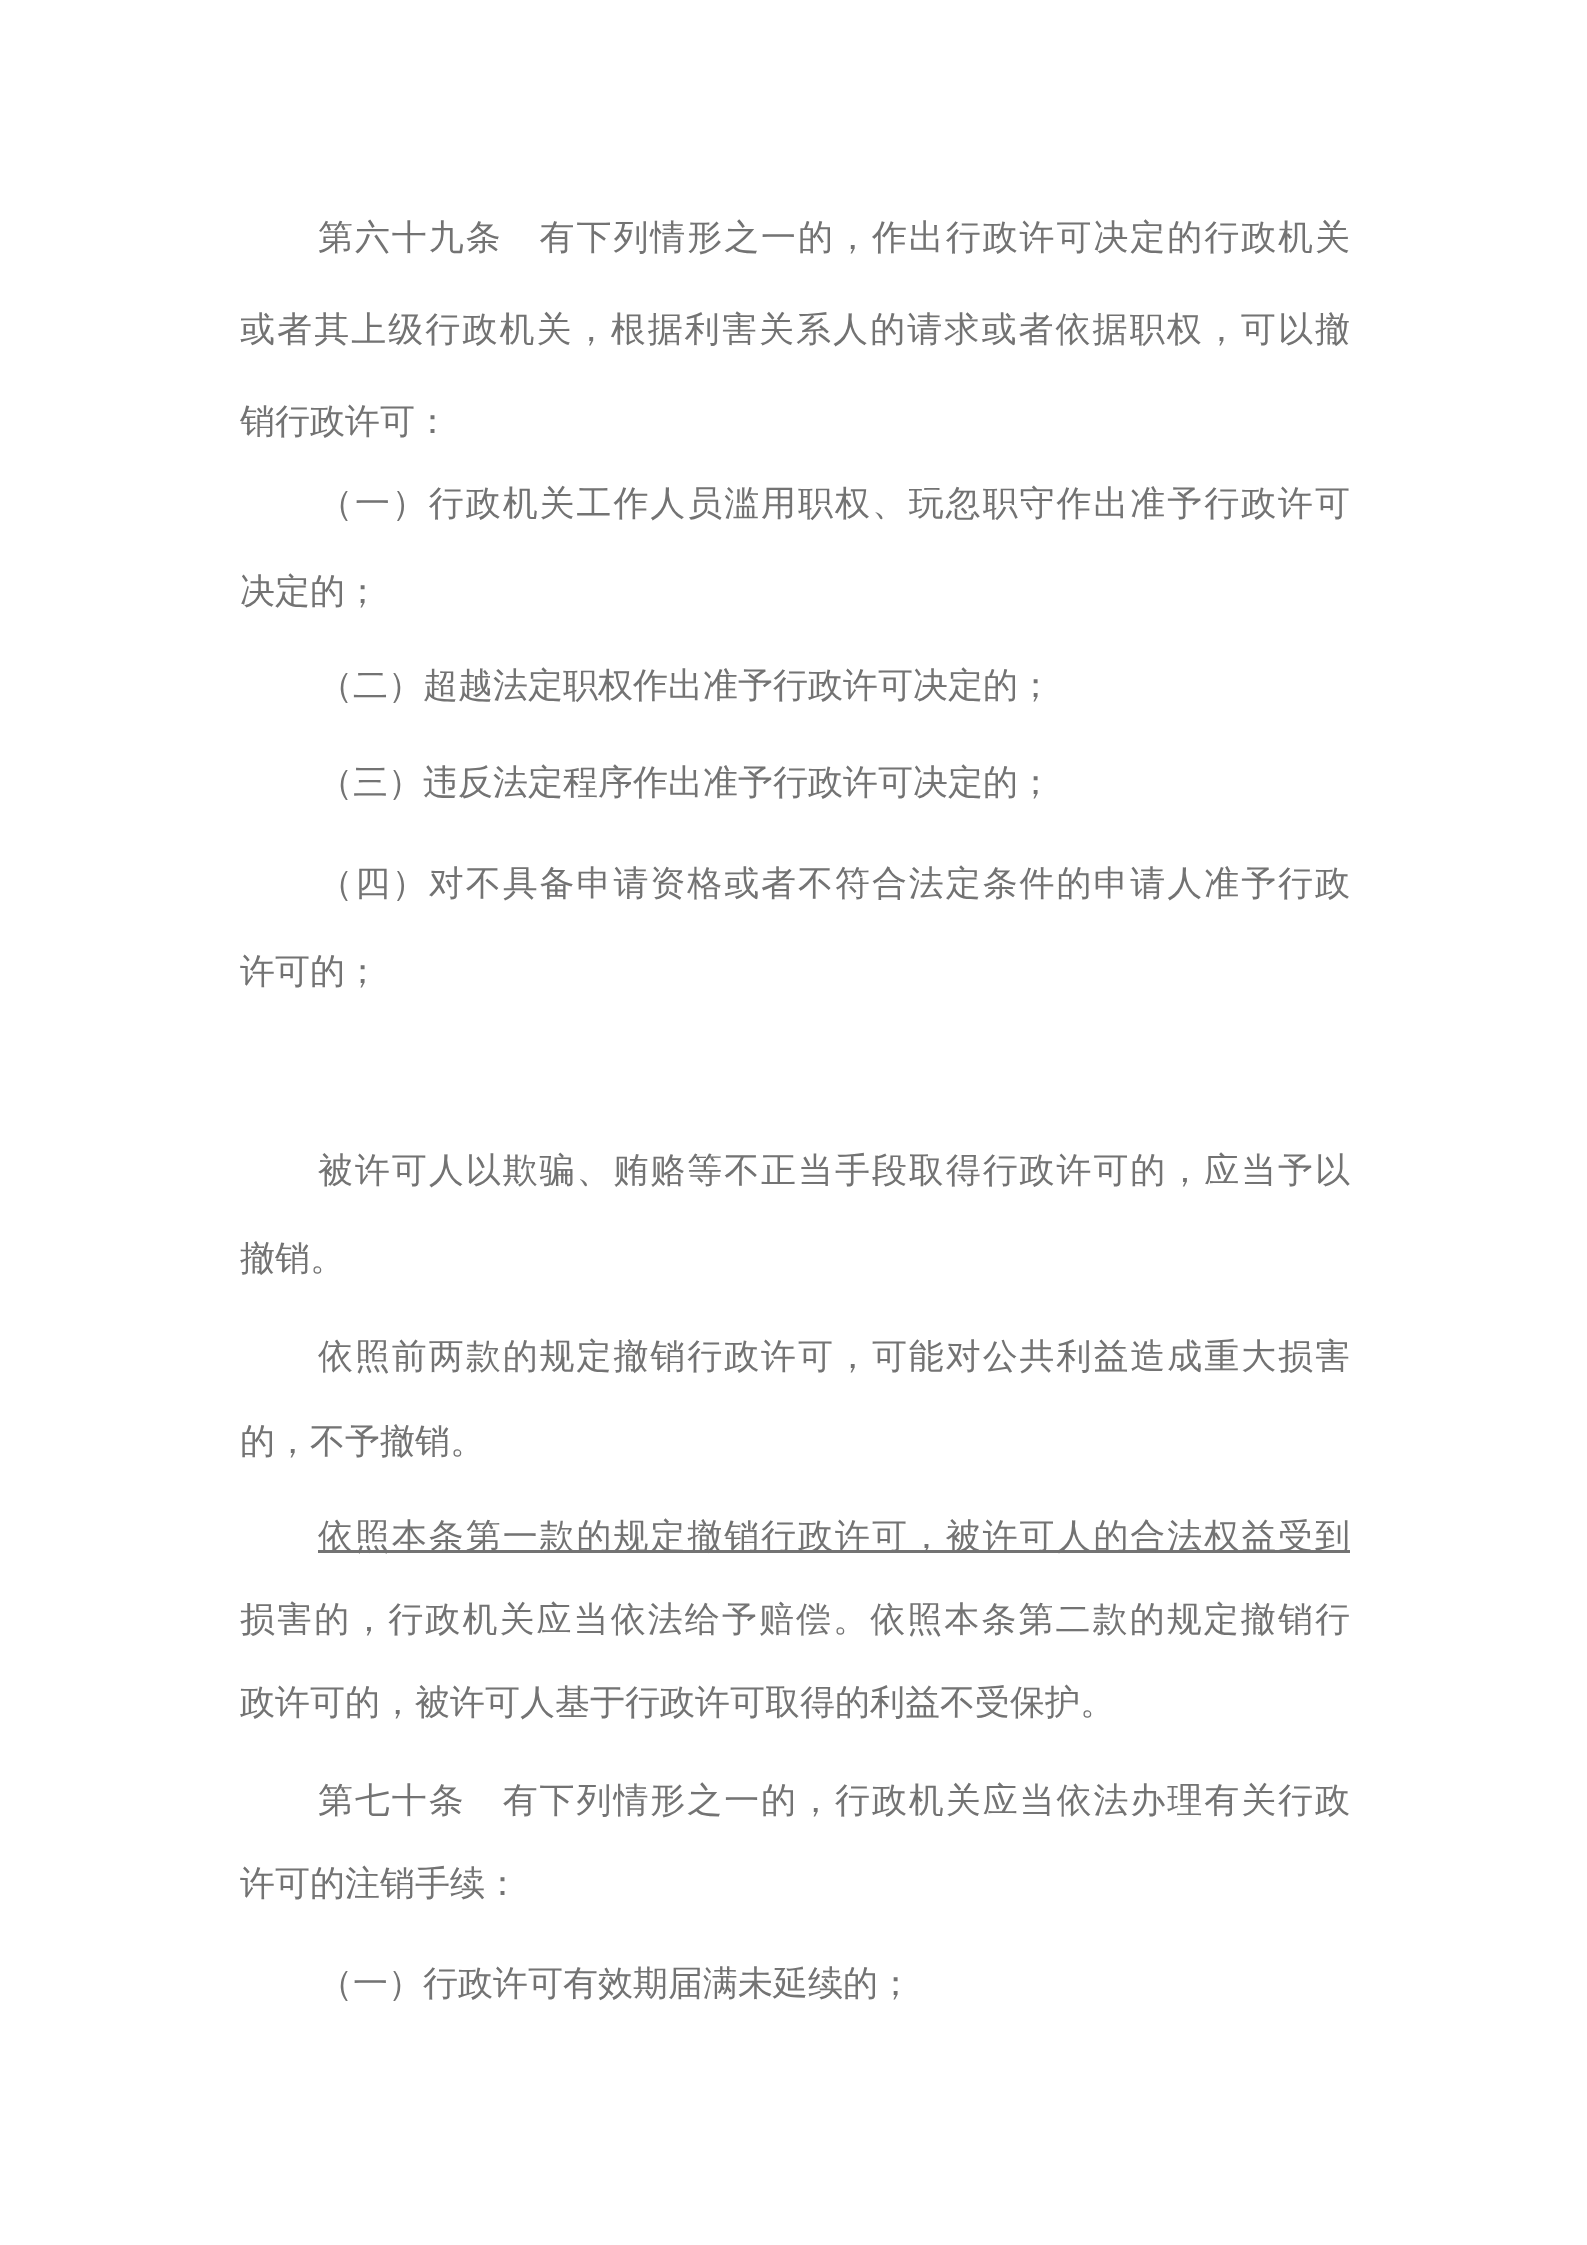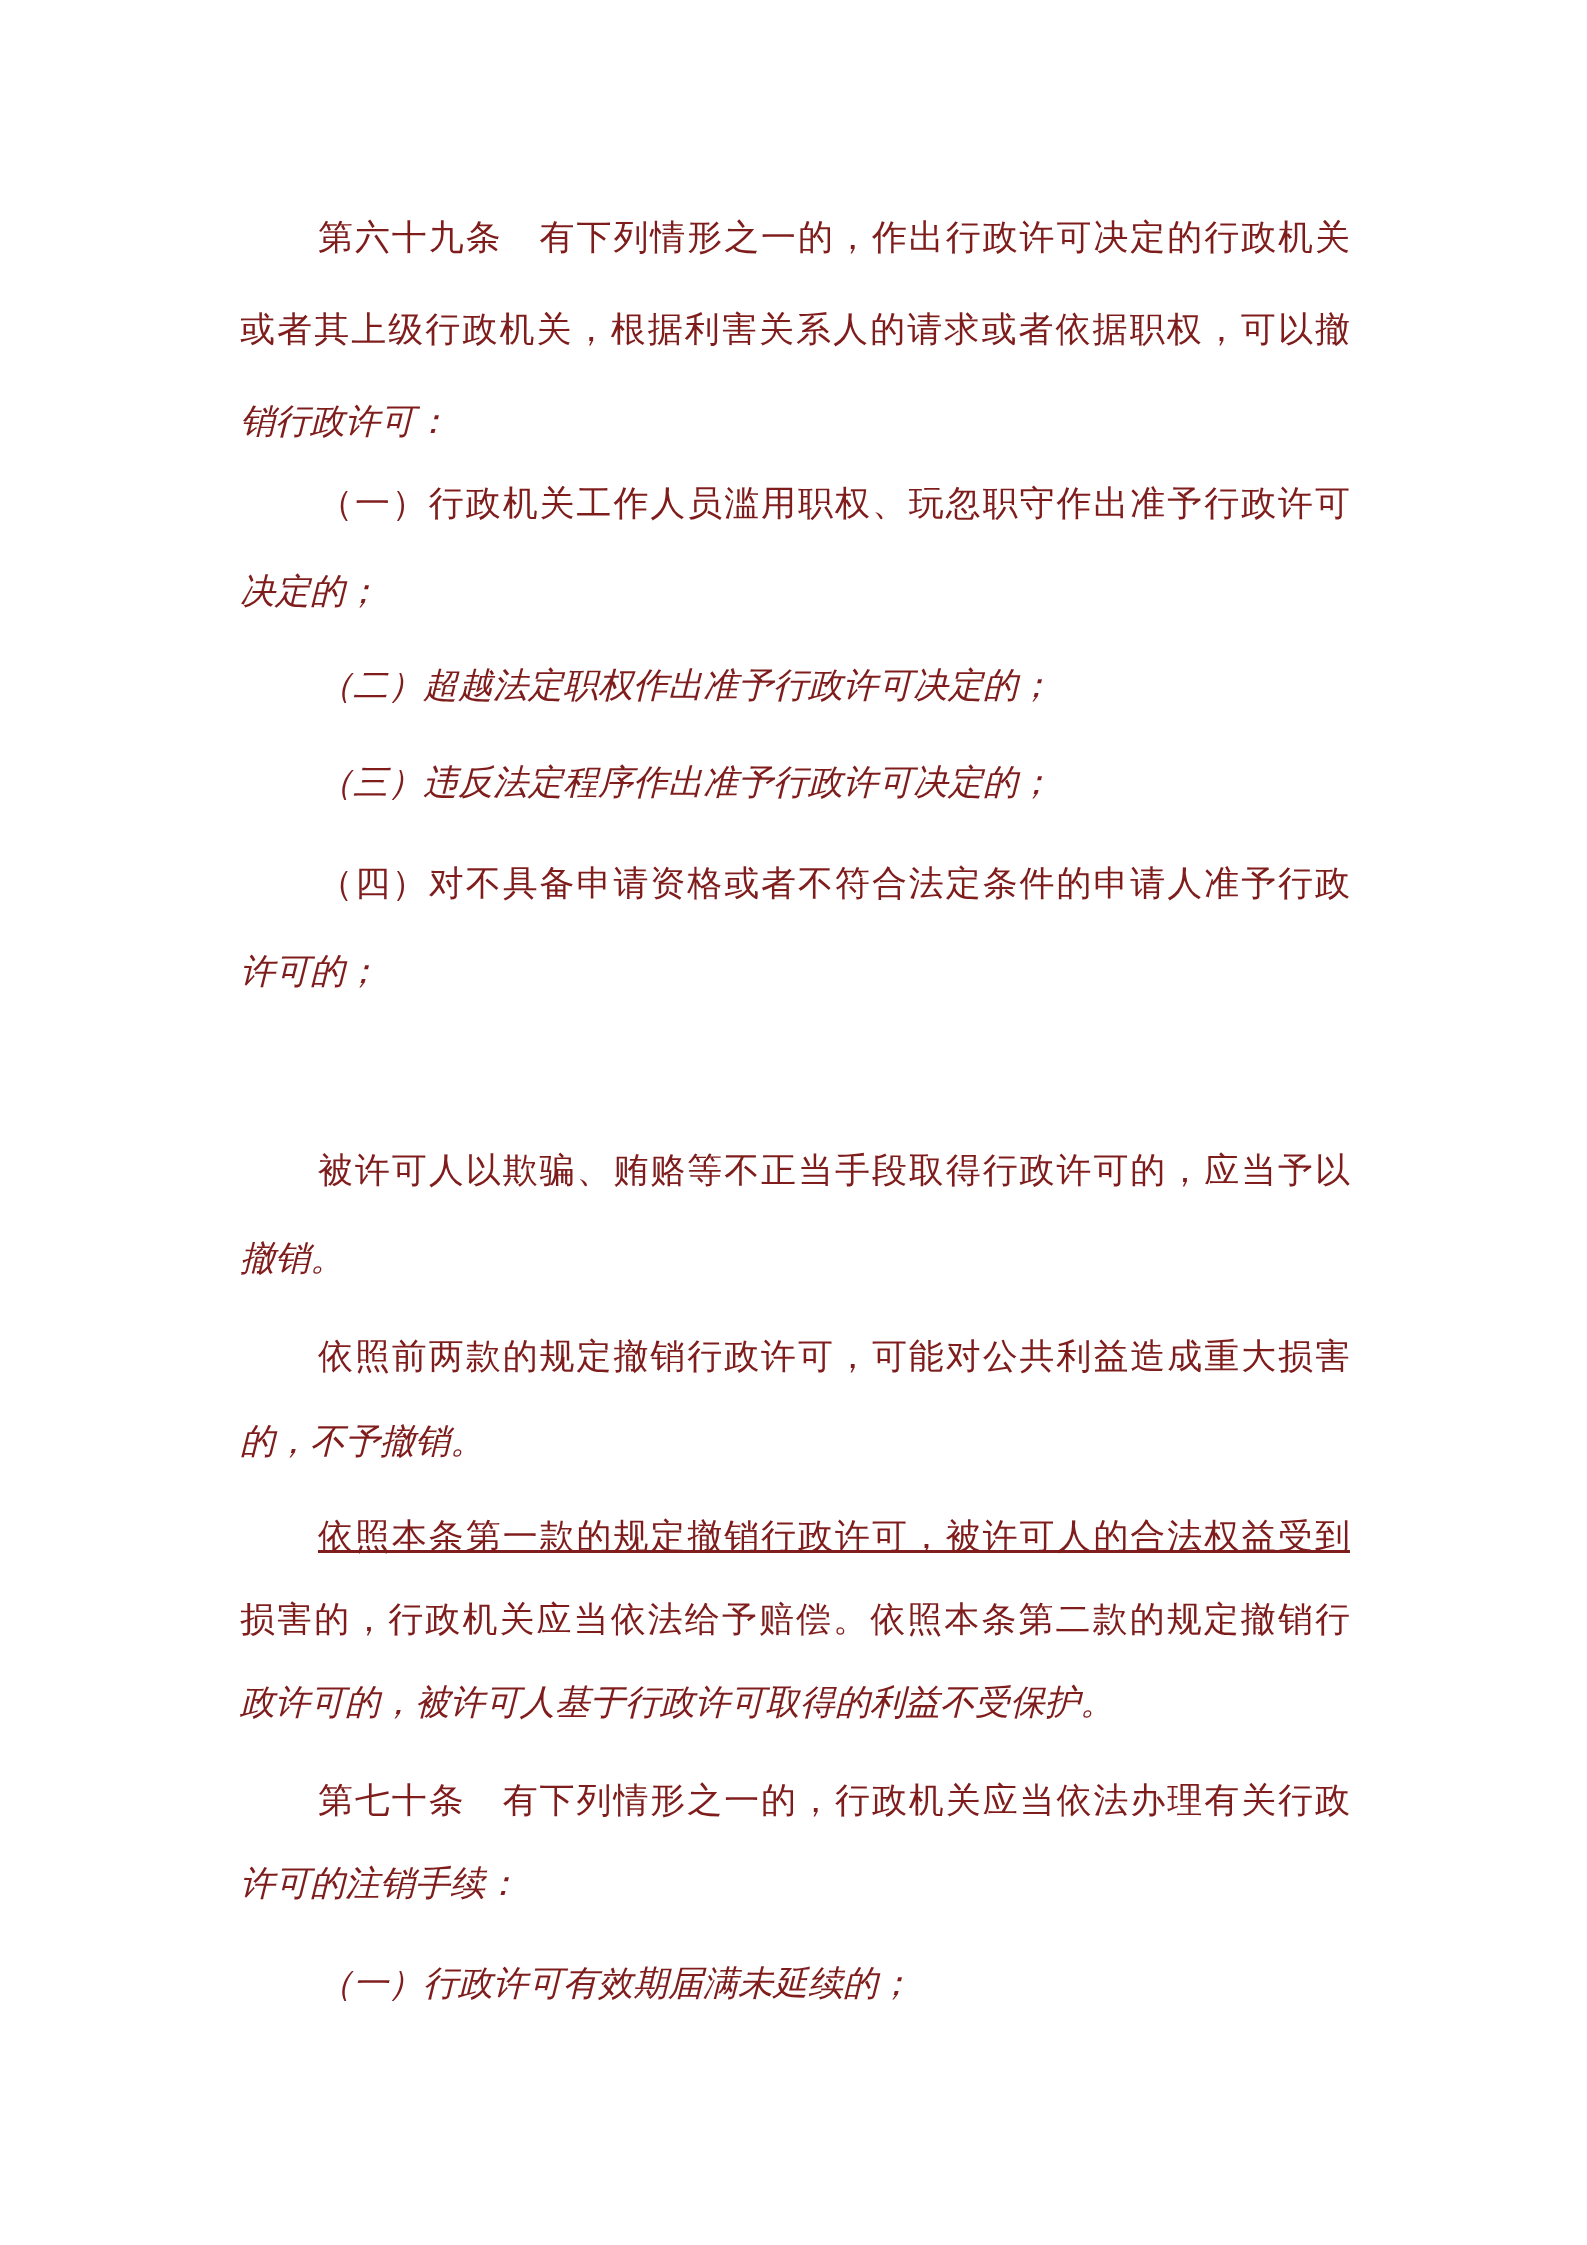--- a/index.html
+++ b/index.html
@@ -9,26 +9,26 @@
       background: #ffffff;
     }
     .line {
       position: absolute;
       left: 240px;
       width: 1110px;
       height: 50px;
       line-height: 50px;
       font-family: "DejaVu Sans", "Liberation Sans", sans-serif;
       font-size: 35px;
-      color: #7f1d1d;
+      color: #737373;
       white-space: nowrap;
       text-align: justify;
       text-align-last: justify;
     }
-    .line.last { text-align-last: left; font-style: italic; }
+    .line.last { text-align-last: left; }
     .line.indent { left: 318px; width: 1032px; }
   </style>
 </head>
 <body>
 
 <div class="page" id="page">
     <div class="line indent" style="top: 212px;">第六十九条　有下列情形之一的，作出行政许可决定的行政机关</div>
     <div class="line" style="top: 304px;">或者其上级行政机关，根据利害关系人的请求或者依据职权，可以撤</div>
     <div class="line last" style="top: 396px;">销行政许可：</div>
     <div class="line indent" style="top: 478px;">（一）行政机关工作人员滥用职权、玩忽职守作出准予行政许可</div>

